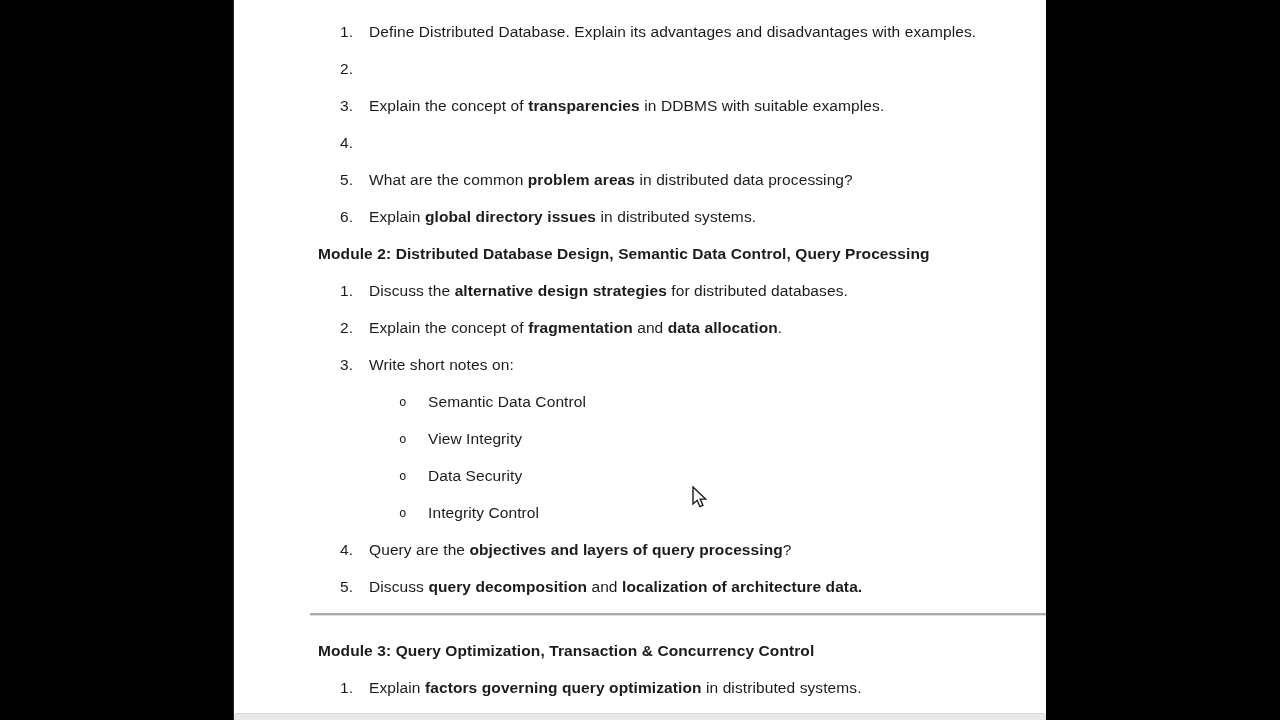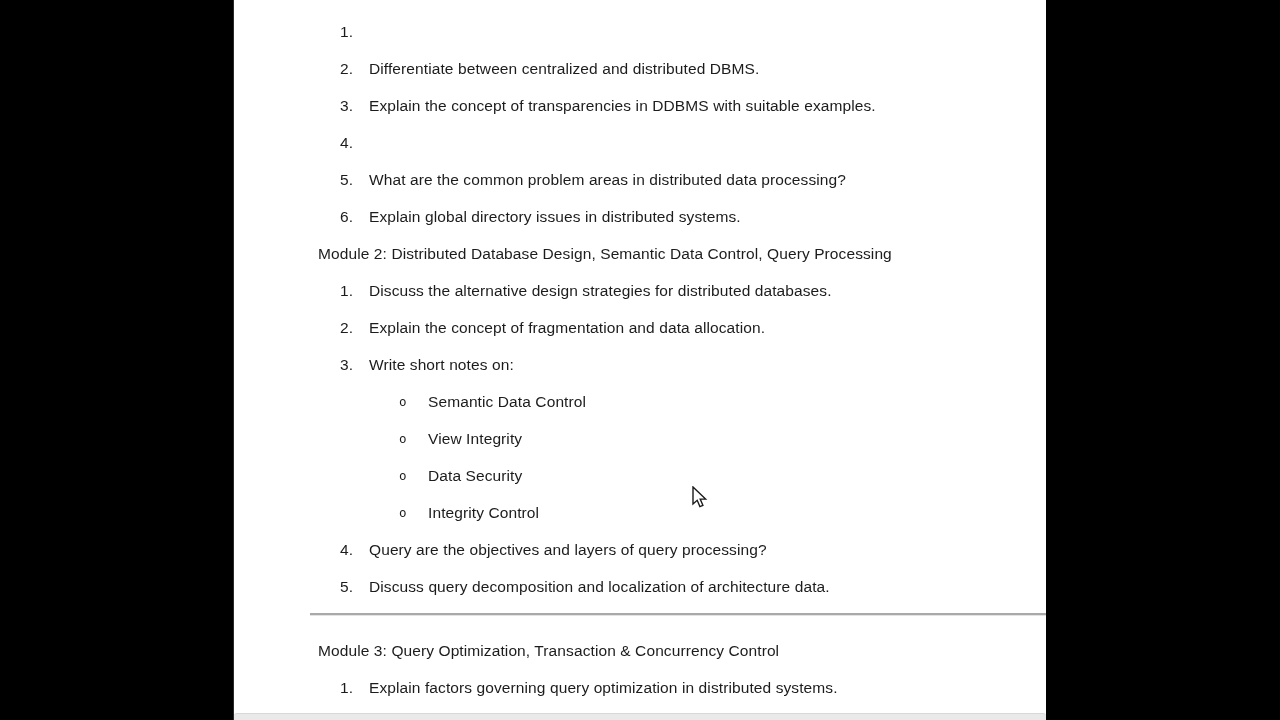--- a/index.html
+++ b/index.html
@@ -20,21 +20,21 @@
   .row.heading, .row.heading-clipped { padding-left: 84px; font-weight: bold; }
   .row.heading-clipped { margin-top: -16px; }
   .row.numbered { padding-left: 106px; display: flex; }
   .num { width: 29px; flex: 0 0 29px; }
   .row.bullet { padding-left: 165px; display: flex; }
   .marker {
     width: 29px; flex: 0 0 29px;
     font-family: "DejaVu Sans Mono", monospace; font-size: 12.5px; line-height: 21px;
   }
   .txt { flex: 1 1 auto; }
-  .run.bold { font-weight: normal; }
+  .run.bold { font-weight: bold; }
   .row.divider { margin: 11px 0 24px 0; }
   .divider-line {
     margin-left: 76px; height: 2px;
     background: #a9a9a9; border-bottom: 1px solid #e3e3e3;
   }
   .bottom-strip {
     position: absolute; left: 0; right: 0; bottom: 0; height: 6px;
     background: #e9e9e9; border-top: 1px solid #d8d8d8;
     border-radius: 3px 3px 0 0;
   }
@@ -42,24 +42,24 @@
 </style>
 </head>
 <body>
 
 <div class="stage">
   <div class="page">
     <div id="doc">
         <div class="row heading-clipped"><span class="txt"><span class="run bold">Module 1: Introduction &amp; DBMS Architecture</span></span></div>
         <div class="row numbered">
           <span class="num">1.</span>
+          <span class="txt"><span class="run">Define Distributed Database. Explain its advantages and disadvantages with examples.</span></span>
         </div>
         <div class="row numbered">
           <span class="num">2.</span>
-          <span class="txt"><span class="run">Differentiate between centralized and distributed DBMS.</span></span>
         </div>
         <div class="row numbered">
           <span class="num">3.</span>
           <span class="txt"><span class="run">Explain the concept of </span><span class="run bold">transparencies</span><span class="run"> in DDBMS with suitable examples.</span></span>
         </div>
         <div class="row numbered">
           <span class="num">4.</span>
         </div>
         <div class="row numbered">
           <span class="num">5.</span>

